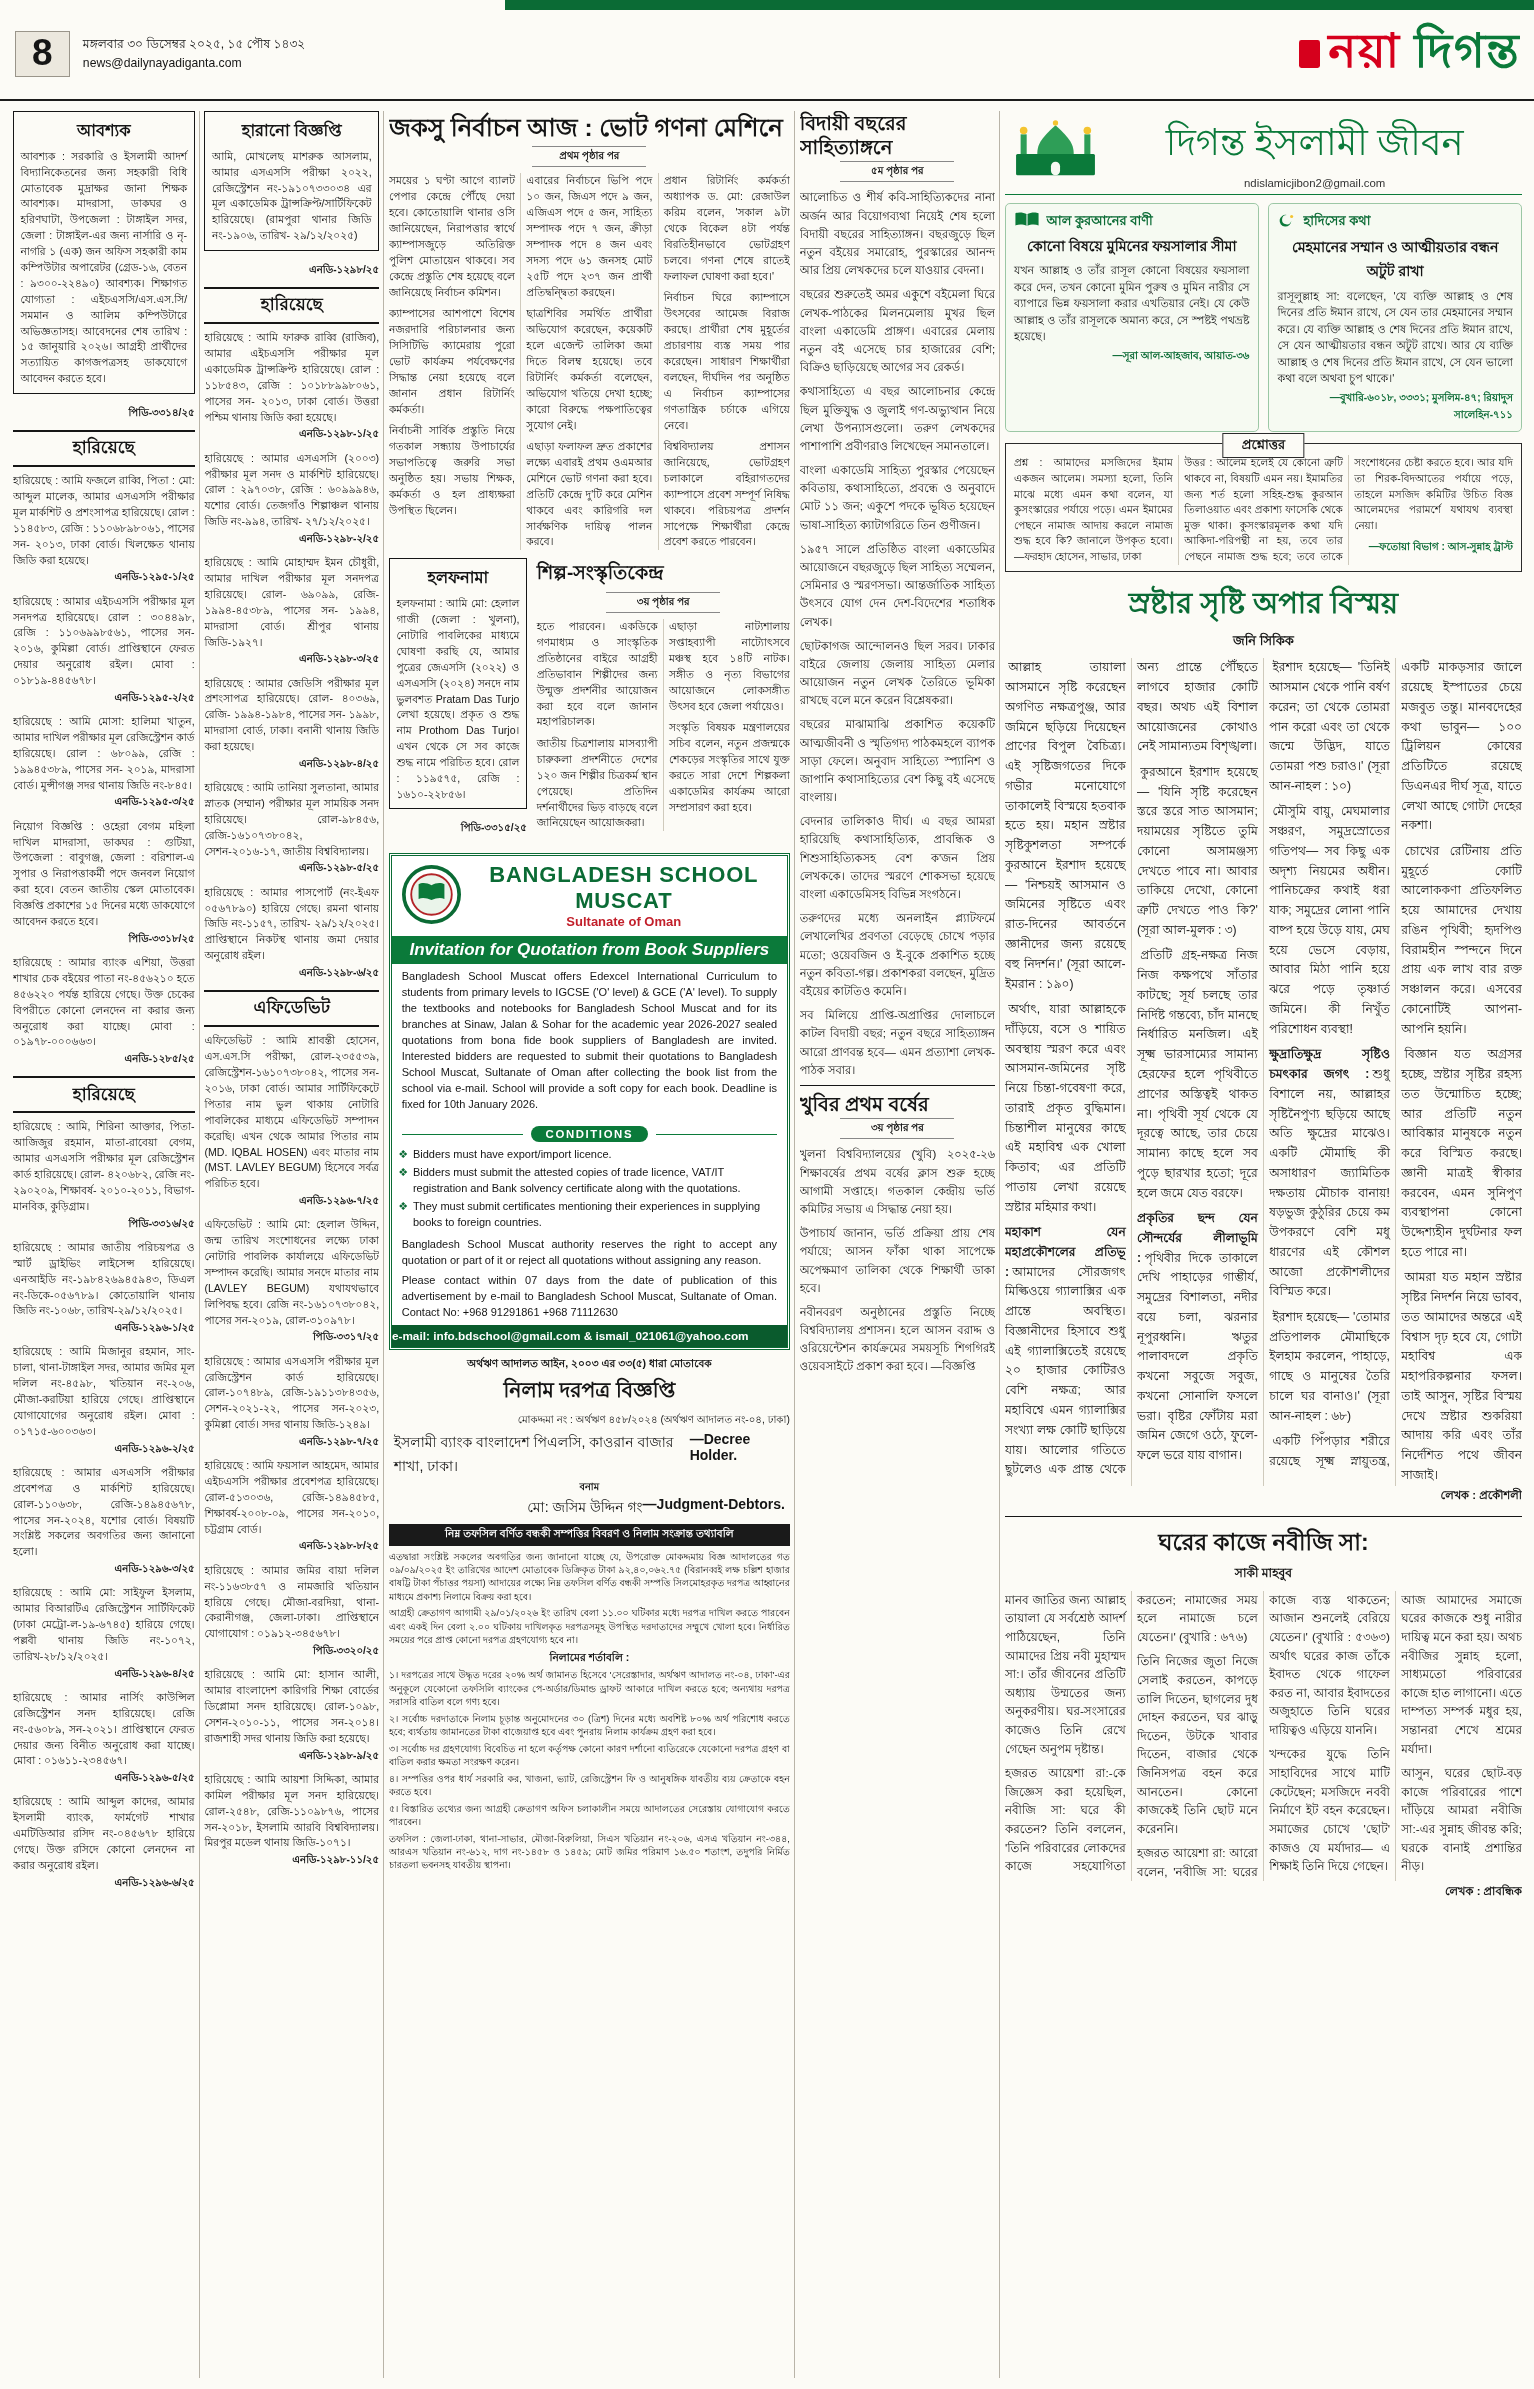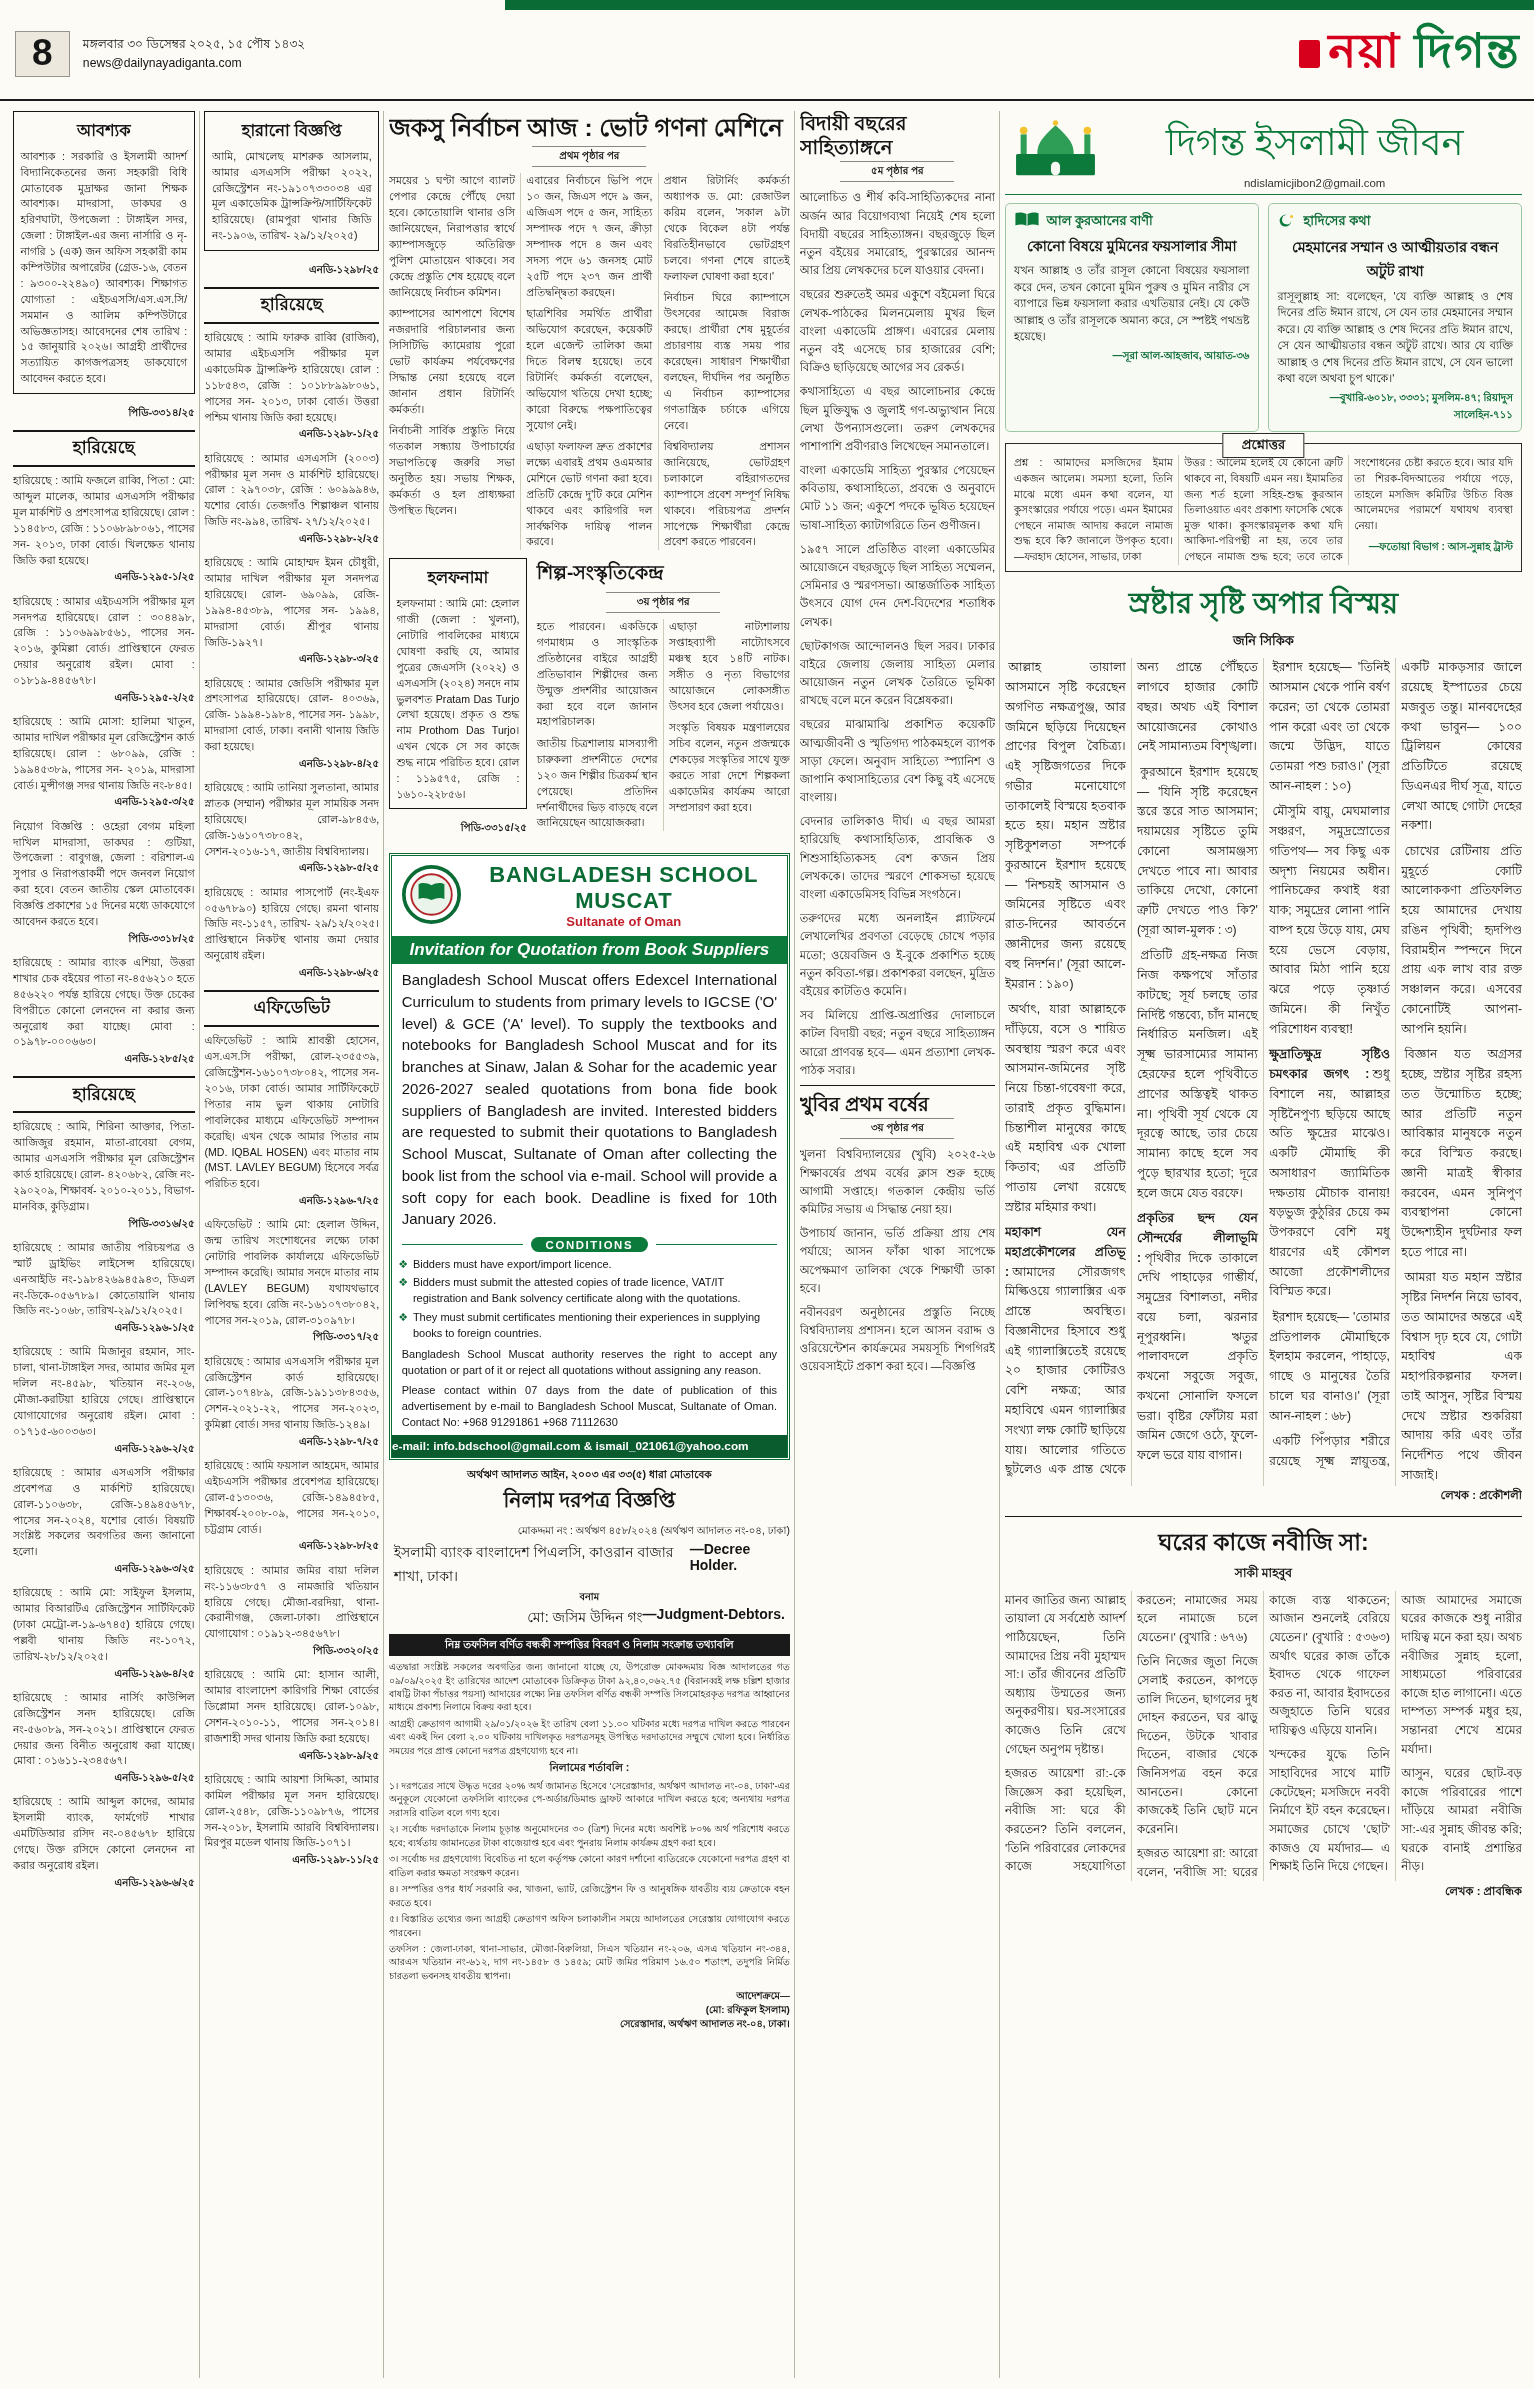--- a/index.html
+++ b/index.html
@@ -35,21 +35,21 @@
   .centerrow{display:flex;gap:9.8px;margin:8.1px 0 4.9px}
   .centerrow .nbox{width:138px;flex:0 0 138px}
   .headline-md{font-weight:bold;font-size:19px;margin-bottom:1.6px}
   
   .muscat{border:3.3px double #0b6b35;margin:8.1px 0 6.5px;background:#ffffff}
   .muscat-head{display:flex;align-items:center;gap:9.8px;padding:6.5px 9.8px 3.3px}
   .muscat-title{flex:1;text-align:center}
   .muscat-name{color:#0b6b35;font-weight:bold;font-size:22px;letter-spacing:0.8px}
   .muscat-sub{color:#c21f2a;font-weight:bold;font-size:13px}
   .muscat-banner{background:#0b7a3a;color:#fff;font-weight:bold;font-style:italic;font-size:17px;text-align:center;padding:4.1px 0;margin:3.3px 0 4.9px}
-  .muscat-body{font-size:15px;line-height:1.45;text-align:justify;padding:0 9.8px;margin-bottom:7px}
+  .muscat-body{font-size:11px;line-height:1.45;text-align:justify;padding:0 9.8px;margin-bottom:14px}
   .cond{display:flex;align-items:center;gap:8.1px;padding:0 9.8px;margin:3.3px 0}
   .cond::before,.cond::after{content:"";flex:1;border-top:1.6px solid #0b7a3a}
   .cond-pill{background:#0b7a3a;color:#fff;font-weight:bold;font-size:11.4px;padding:1.6px 14.7px;border-radius:8.1px;letter-spacing:1.6px}
   .bullets{padding:1.6px 11.4px 3.3px 21px}
   .bullets li{font-size:11px;line-height:1.45;margin-bottom:2.4px;list-style:none;position:relative}
   .bullets li::before{content:"❖";position:absolute;left:-14.7px;color:#0b6b35}
   .muscat-note{font-size:11px;line-height:1.45;text-align:justify;padding:0 9.8px;margin-bottom:4.1px}
   .muscat-foot{background:#0a5b2d;color:#fff;font-weight:bold;font-size:11.8px;padding:4.1px 0}
   
   .auction{margin-top:6.5px}
@@ -337,25 +337,20 @@
           </div>
         <div class="auc-terms">নিলামের শর্তাবলি :</div>
         <div>
             <p class="auc-para">১। দরপত্রের সাথে উদ্ধৃত দরের ২০% অর্থ জামানত হিসেবে 'সেরেস্তাদার, অর্থঋণ আদালত নং-০৪, ঢাকা'-এর অনুকূলে যেকোনো তফসিলি ব্যাংকের পে-অর্ডার/ডিমান্ড ড্রাফট আকারে দাখিল করতে হবে; অন্যথায় দরপত্র সরাসরি বাতিল বলে গণ্য হবে।</p>
             <p class="auc-para">২। সর্বোচ্চ দরদাতাকে নিলাম চূড়ান্ত অনুমোদনের ৩০ (ত্রিশ) দিনের মধ্যে অবশিষ্ট ৮০% অর্থ পরিশোধ করতে হবে; ব্যর্থতায় জামানতের টাকা বাজেয়াপ্ত হবে এবং পুনরায় নিলাম কার্যক্রম গ্রহণ করা হবে।</p>
             <p class="auc-para">৩। সর্বোচ্চ দর গ্রহণযোগ্য বিবেচিত না হলে কর্তৃপক্ষ কোনো কারণ দর্শানো ব্যতিরেকে যেকোনো দরপত্র গ্রহণ বা বাতিল করার ক্ষমতা সংরক্ষণ করেন।</p>
             <p class="auc-para">৪। সম্পত্তির ওপর ধার্য সরকারি কর, খাজনা, ভ্যাট, রেজিস্ট্রেশন ফি ও আনুষঙ্গিক যাবতীয় ব্যয় ক্রেতাকে বহন করতে হবে।</p>
             <p class="auc-para">৫। বিস্তারিত তথ্যের জন্য আগ্রহী ক্রেতাগণ অফিস চলাকালীন সময়ে আদালতের সেরেস্তায় যোগাযোগ করতে পারবেন।</p>
           </div>
         <p class="auc-para">তফসিল : জেলা-ঢাকা, থানা-সাভার, মৌজা-বিরুলিয়া, সিএস খতিয়ান নং-২০৬, এসএ খতিয়ান নং-৩৪৪, আরএস খতিয়ান নং-৬১২, দাগ নং-১৪৫৮ ও ১৪৫৯; মোট জমির পরিমাণ ১৬.৫০ শতাংশ, তদুপরি নির্মিত চারতলা ভবনসহ যাবতীয় স্থাপনা।</p>
-        <div class="auc-sign">
-          <div>আদেশক্রমে—</div>
-          <div>(মো: রফিকুল ইসলাম)</div>
-          <div>সেরেস্তাদার, অর্থঋণ আদালত নং-০৪, ঢাকা।</div>
-        </div>
       </div>
     </div>
 
     <div class="vr"></div>
 
     <div class="col c5">
       <h2 class="headline-c5">বিদায়ী বছরের সাহিত্যাঙ্গনে</h2>
       <div class="kicker">৫ম পৃষ্ঠার পর</div>
       <div>
           <p class="para">আলোচিত ও শীর্ষ কবি-সাহিত্যিকদের নানা অর্জন আর বিয়োগব্যথা নিয়েই শেষ হলো বিদায়ী বছরের সাহিত্যাঙ্গন। বছরজুড়ে ছিল নতুন বইয়ের সমারোহ, পুরস্কারের আনন্দ আর প্রিয় লেখকদের চলে যাওয়ার বেদনা।</p>

